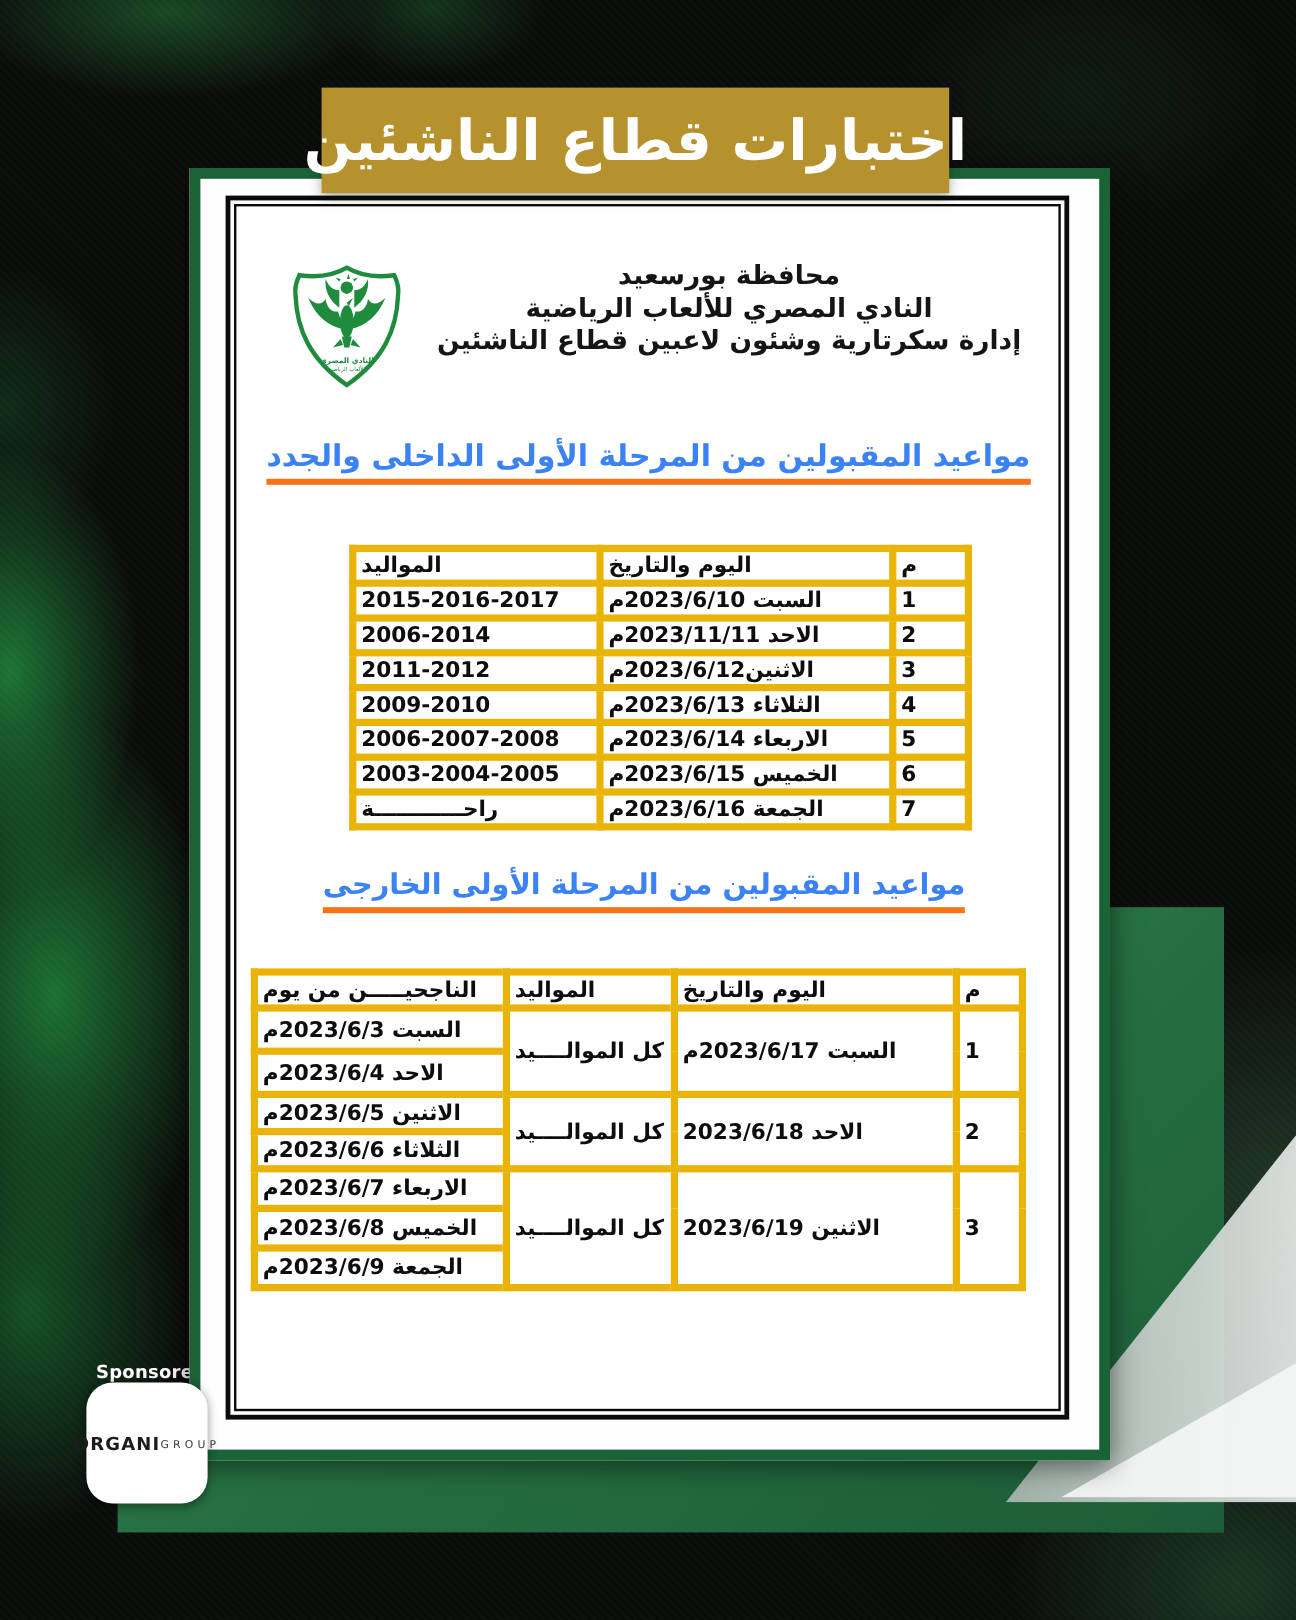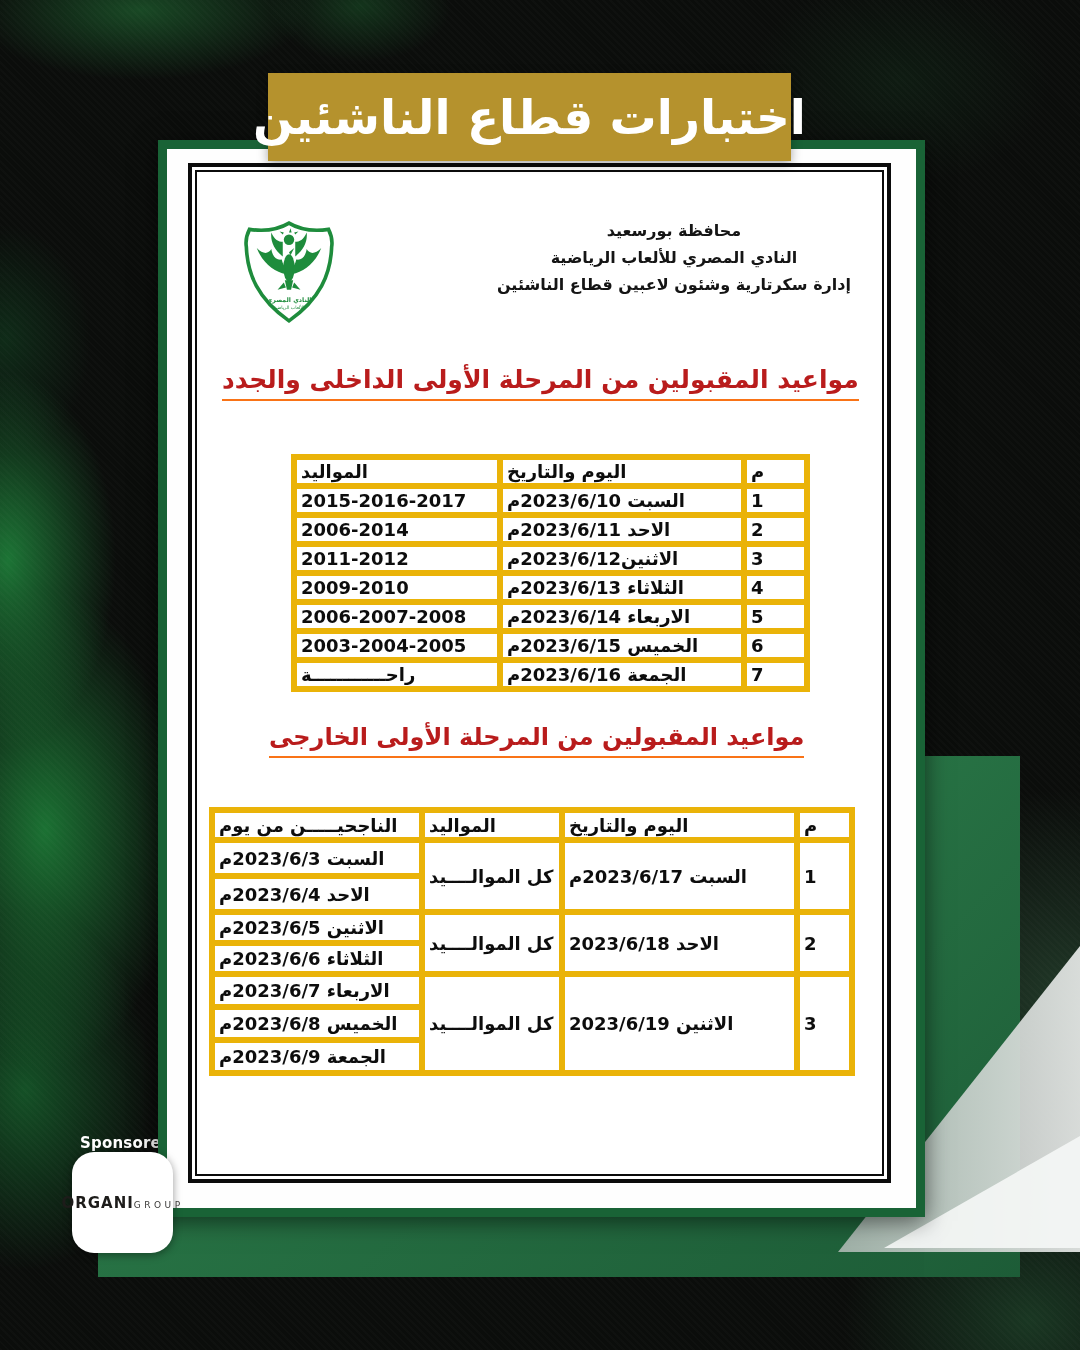--- a/index.html
+++ b/index.html
@@ -47,24 +47,24 @@
 
   
   .doc { position:absolute; left:21px; top:14px; width:703px; height:1020px;
     border:4px solid #0b0b0b; background:#fff; }
   .doc::after { content:""; position:absolute; inset:3px; border:2px solid #0b0b0b; pointer-events:none; }
 
   .crest { position:absolute; left:45px; top:52px; width:104px; height:106px; }
 
   .org { position:absolute; right:36px; top:50px; text-align:center; direction:rtl;
     font-weight:bold; color:#151515; }
-  .org div { font-size:16px; line-height:27px; white-space:nowrap; }
-
-  .sec-title { position:absolute; direction:rtl; white-space:nowrap; font-weight:bold; color:#b91c1c;
-    border-bottom:2px solid #f97316; padding-bottom:5px; }
+  .org div { font-size:22px; line-height:27px; white-space:nowrap; }
+
+  .sec-title { position:absolute; direction:rtl; white-space:nowrap; font-weight:bold; color:#3b82f6;
+    border-bottom:5px solid #f97316; padding-bottom:5px; }
   .sec-title.t1 { left:30px; top:198px; font-size:25px; }
   .sec-title.t2 { left:77px; top:556px; font-size:24px;text-align:center; }
 
   table { position:absolute; direction:rtl; border-collapse:collapse; table-layout:fixed;
     font-weight:bold; color:#0d0d0d; }
   td, th { border:6px solid #eab308; text-align:left; vertical-align:middle;
     padding:0 4px; overflow:hidden; white-space:nowrap; }
 
   .tbl1 { left:99px; top:287px; width:513px; }
   .tbl1 tr { height:29px; }
@@ -145,21 +145,21 @@
           <th>اليوم والتاريخ</th>
           <th>المواليد</th>
         </tr>
         <tr>
           <td>1</td>
           <td>السبت 2023/6/10م</td>
           <td class="ltr">2015-2016-2017</td>
         </tr>
         <tr>
           <td>2</td>
-          <td>الاحد 2023/6/11م</td>
+          <td>الاحد 2023/11/11م</td>
           <td class="ltr">2006-2014</td>
         </tr>
         <tr>
           <td>3</td>
           <td>الاثنين2023/6/12م</td>
           <td class="ltr">2011-2012</td>
         </tr>
         <tr>
           <td>4</td>
           <td>الثلاثاء 2023/6/13م</td>

